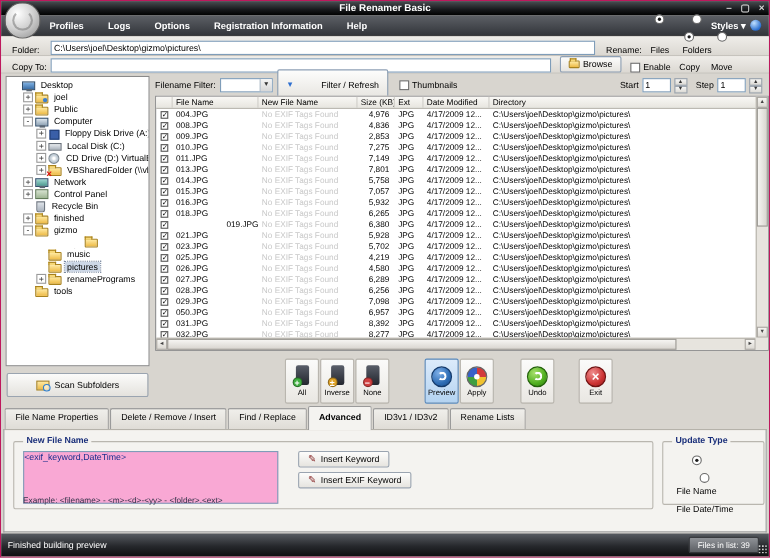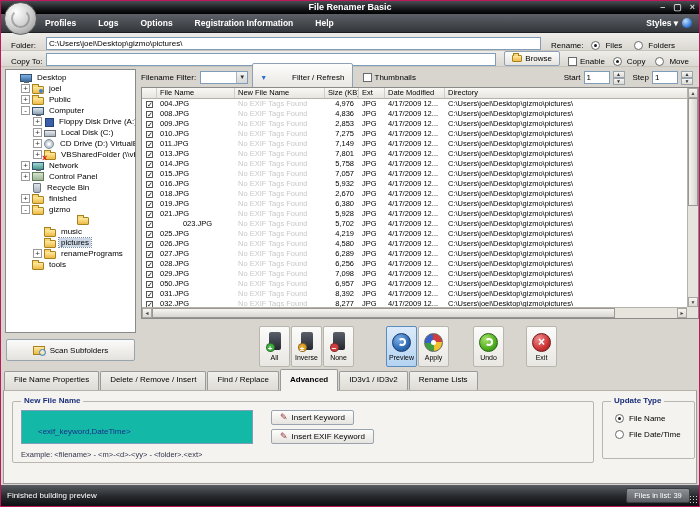--- a/index.html
+++ b/index.html
@@ -34,21 +34,21 @@
   .path-row { position:absolute; left:0; right:0; display:flex; align-items:flex-end;
               padding:0 10px; font-size:8px; background: linear-gradient(#efede9, #dbd8d2);
               border-bottom:1px solid #c6c3bd; }
   .row-folder { top:32px; height:18px; }
   .row-copy   { top:50px; height:16px; }
   .path-label { width:35px; flex:none; }
   .text-input { height:13px; background:#fff; border:1px solid #7f9db9; font-size:8px;
                 padding:0 2px; line-height:12px; overflow:hidden; white-space:nowrap; }
   .folder-input { width:495px; }
   .copy-input { width:455px; }
-  .radio { display:flex; align-items:center; gap:5px; font-size:8px; }
+  .radio { display:flex; align-items:center; gap:19px; font-size:8px;flex-direction:column; }
   .radio .dot { width:9px; height:9px; border-radius:50%; background:#fff; border:1px solid #6a6a6a; position:relative; flex:none; }
   .radio.sel .dot::after { content:''; position:absolute; inset:2px; border-radius:50%; background:#1c1c1c; }
   .checkbox { display:flex; align-items:center; gap:3px; font-size:8px; }
   .checkbox .box { width:9px; height:9px; border:1px solid #6a6a6a; background:#fff; flex:none; }
   .btn { display:inline-flex; align-items:center; gap:3px; height:15px; padding:0 7px;
          background:linear-gradient(#fdfdfc, #e6e4df); border:1px solid #8ea0b5; border-radius:2px;
          font-size:8px; cursor:default; }
   .mini-folder { width:10px; height:7px; background:linear-gradient(#ffe9a0,#edba46);
                  border:1px solid #a8821e; border-radius:1px; position:relative; flex:none; }
   .mini-folder::before { content:''; position:absolute; top:-3px; left:0; width:4px; height:2px;
@@ -167,22 +167,22 @@
   .tabs { position:absolute; left:3px; top:304px; right:2px; height:20px; display:flex; align-items:flex-end; font-size:8px; }
   .tab { height:16px; padding:3px 9px 16px; margin-right:1px; border:1px solid #9a9a9a; border-bottom:none;
       border-radius:2px 2px 0 0; background:linear-gradient(#f0efeb,#dedbd5); line-height:10px; white-space:nowrap; }
   .tab.active { height:20px; padding-top:5px; background:#f4f3f0; font-weight:bold; position:relative; z-index:3;text-align:center; }
   .tabpage { position:absolute; left:2px; top:323px; right:2px; height:94px; background:#f4f3f0;
       border:1px solid #9a9a9a; border-top:1px solid #b5b2aa; z-index:2; }
   .group { position:absolute; border:1px solid #b9b6af; border-radius:2px; }
   .gtitle { position:absolute; top:-6px; left:8px; background:#f4f3f0; padding:0 3px;
       color:#1a2f7a; font-weight:bold; font-size:8px; white-space:nowrap; }
   .g-newname { left:8px; top:10px; width:582px; height:62px; }
-  .pattern-box { position:absolute; left:8px; top:8px; width:232px; height:32px; background:#14b8a6;
-      border:1px solid #7f9db9; font-size:8px; color:#1a2f8c; padding:16px; overflow:hidden; }
+  .pattern-box { position:absolute; left:8px; top:8px; width:232px; height:48px; background:#f9a8d4;
+      border:1px solid #7f9db9; font-size:8px; color:#1a2f8c; padding:0; overflow:hidden; }
   .kw-btn { position:absolute; left:258px; height:15px; display:flex; align-items:center; gap:4px;
       padding:0 8px; background:linear-gradient(#fdfdfc,#e6e4df); border:1px solid #9aa4b0;
       border-radius:2px; font-size:8px; }
   .kw-icon { color:#8b2f2f; font-size:9px; line-height:9px; }
   .kw-1 { top:8px; } .kw-2 { top:27px; }
   .example { position:absolute; left:8px; top:48px; font-size:7.5px; color:#33334a; white-space:nowrap; }
   .g-update { left:598px; top:10px; width:93px; height:58px; font-size:8px; }
   .g-update .radio { position:absolute; left:12px; }
   .g-update .radio.r0 { top:12px; } .g-update .radio.r1 { top:28px; }
 
@@ -513,30 +513,30 @@
             <div class="gc" style="width: 26px;">JPG</div>
             <div class="gc" style="width: 60px;">4/17/2009 12...</div>
             <div class="gc" style="width: 244px;">C:\Users\joel\Desktop\gizmo\pictures\</div>
           </div>
           <div class="grid-row">
             <div class="gc gc-chk" style="width: 15px;">
               <span class="box">✓</span>
             </div>
             <div class="gc" style="width: 78px;">018.JPG</div>
             <div class="gc gc-new" style="width: 90px;">No EXIF Tags Found</div>
-            <div class="gc gc-size" style="width: 34px;">2,670</div>
-            <div class="gc" style="width: 26px;">JPG</div>
-            <div class="gc" style="width: 60px;">4/17/2009 12...</div>
-            <div class="gc" style="width: 244px;">C:\Users\joel\Desktop\gizmo\pictures\</div>
-          </div>
-          <div class="grid-row">
-            <div class="gc gc-chk" style="width: 15px;">
-              <span class="box">✓</span>
-            </div>
-            <div class="gc" style="width: 78px;">019.JPG</div>
+            <div class="gc gc-size" style="width: 34px;">6,265</div>
+            <div class="gc" style="width: 26px;">JPG</div>
+            <div class="gc" style="width: 60px;">4/17/2009 12...</div>
+            <div class="gc" style="width: 244px;">C:\Users\joel\Desktop\gizmo\pictures\</div>
+          </div>
+          <div class="grid-row">
+            <div class="gc gc-chk" style="width: 15px;">
+              <span class="box">✓</span>
+            </div>
+            <div class="gc" style="width: 78px; text-align: right;">019.JPG</div>
             <div class="gc gc-new" style="width: 90px;">No EXIF Tags Found</div>
             <div class="gc gc-size" style="width: 34px;">6,380</div>
             <div class="gc" style="width: 26px;">JPG</div>
             <div class="gc" style="width: 60px;">4/17/2009 12...</div>
             <div class="gc" style="width: 244px;">C:\Users\joel\Desktop\gizmo\pictures\</div>
           </div>
           <div class="grid-row">
             <div class="gc gc-chk" style="width: 15px;">
               <span class="box">✓</span>
             </div>
@@ -544,21 +544,21 @@
             <div class="gc gc-new" style="width: 90px;">No EXIF Tags Found</div>
             <div class="gc gc-size" style="width: 34px;">5,928</div>
             <div class="gc" style="width: 26px;">JPG</div>
             <div class="gc" style="width: 60px;">4/17/2009 12...</div>
             <div class="gc" style="width: 244px;">C:\Users\joel\Desktop\gizmo\pictures\</div>
           </div>
           <div class="grid-row">
             <div class="gc gc-chk" style="width: 15px;">
               <span class="box">✓</span>
             </div>
-            <div class="gc" style="width: 78px; text-align: center;">023.JPG</div>
+            <div class="gc" style="width: 78px;">023.JPG</div>
             <div class="gc gc-new" style="width: 90px;">No EXIF Tags Found</div>
             <div class="gc gc-size" style="width: 34px;">5,702</div>
             <div class="gc" style="width: 26px;">JPG</div>
             <div class="gc" style="width: 60px;">4/17/2009 12...</div>
             <div class="gc" style="width: 244px;">C:\Users\joel\Desktop\gizmo\pictures\</div>
           </div>
           <div class="grid-row">
             <div class="gc gc-chk" style="width: 15px;">
               <span class="box">✓</span>
             </div>

